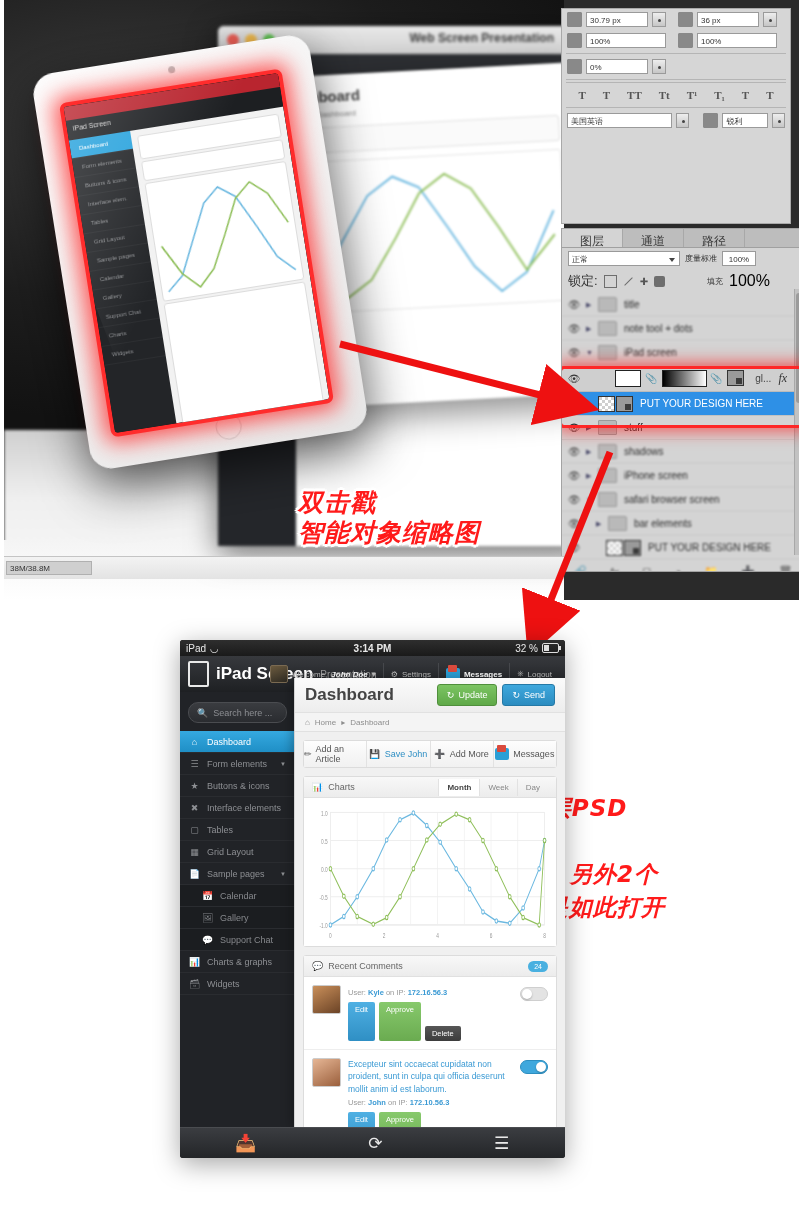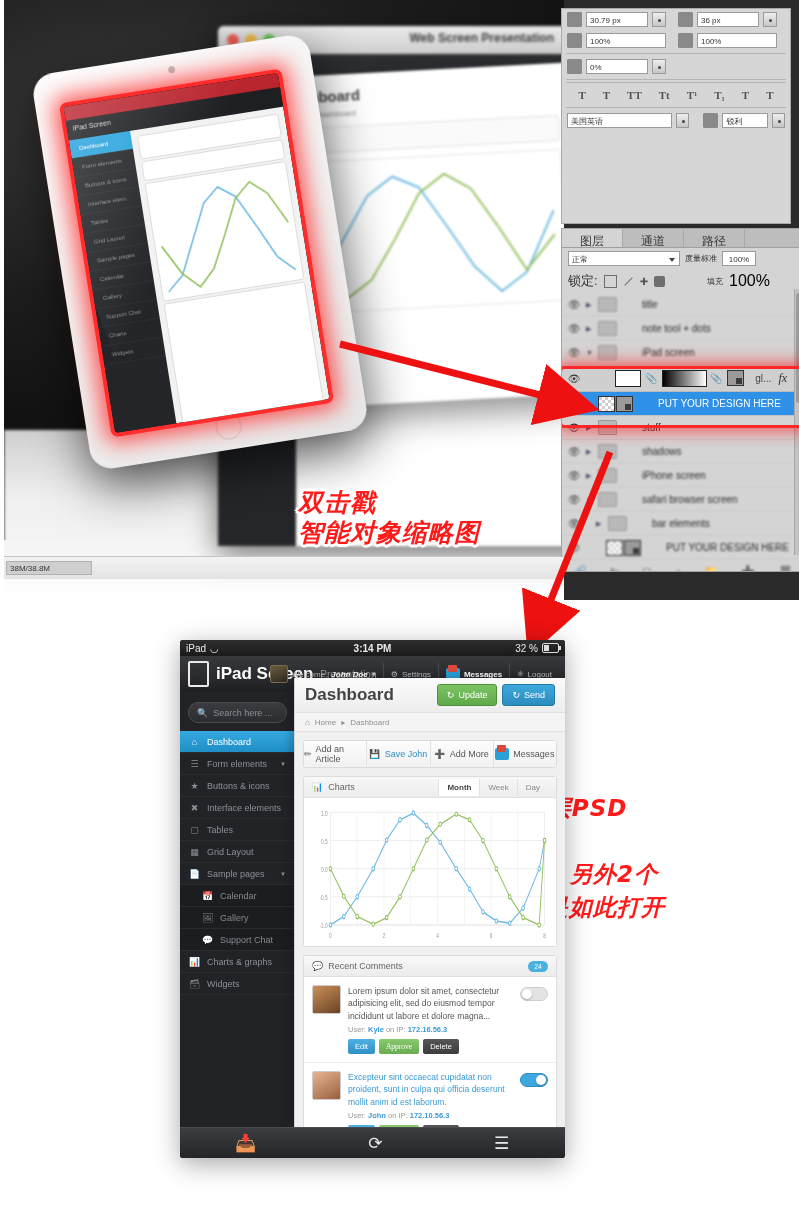--- a/index.html
+++ b/index.html
@@ -107,21 +107,21 @@
   .lay-ctl .op{background:#fff;border:1px solid #9a9a9a;height:15px;width:34px;font-size:8px;color:#333;line-height:15px;text-align:center;box-sizing:border-box;}
   .lock-row{display:flex;align-items:center;gap:6px;padding:3px 6px;filter:blur(.5px);}
   .lock-row i{width:11px;height:11px;border:1px solid #6e6e6e;display:block;}
 
   .layer{display:flex;align-items:center;height:23px;border-bottom:1px solid #c2c2c2;
          background:#d4d4d4;position:relative;font-size:10px;color:#2b2b2b;}
   .layer.blur{filter:blur(1.1px);}
   .eye{width:24px;text-align:center;font-size:10px;color:#333;flex:none;}
   .arr{width:12px;flex:none;font-size:7px;color:#4a4a6a;}
   .fold{width:17px;height:13px;flex:none;background:#b9b9b9;border:1px solid #9a9a9a;border-radius:1px 2px 1px 1px;}
-  .lname{padding-left:25px;}
+  .lname{padding-left:7px;}
   .layer.sel{background:#2e90e6;color:#fff;}
   .layer.sel .lname{color:#fff;}
   .thumb-sm{width:15px;height:14px;flex:none;background:
       repeating-conic-gradient(#fff 0 25%, #cfcfcf 0 50%) 0 0/6px 6px;border:1px solid #333;}
   .thumb-so{width:15px;height:14px;flex:none;background:#9a9a9a;border:1px solid #333;position:relative;}
   .thumb-so:after{content:"";position:absolute;right:1px;bottom:1px;width:6px;height:6px;background:#3b3b3b;}
   .fxrow{display:flex;align-items:center;gap:4px;height:26px;background:#cfcfcf;border-bottom:1px solid #bbb;filter:blur(.5px);}
   .sw-w{width:26px;height:15px;background:#fff;border:1px solid #222;}
   .sw-g{width:46px;height:15px;background:linear-gradient(90deg,#000,#fff);border:1px solid #222;}
   .clip{font-size:10px;color:#555;}
@@ -237,22 +237,22 @@
   .cav{width:27px;height:27px;flex:none;border:1px solid #ccc;border-radius:2px;}
   .cav.a{background:linear-gradient(150deg,#c98f5a,#6b4326);}
   .cav.b{background:linear-gradient(150deg,#e6b695,#9a5f3c);}
   .ctxt{font-size:8.5px;color:#555;line-height:1.45;}
   .ctxt.lnk{color:#3b9ad4;}
   .cmeta{font-size:7.5px;color:#999;margin-top:3px;}
   .cmeta b{color:#3b9ad4;}
   .cbtns{display:flex;gap:4px;margin-top:5px;}
   .cb{font-size:7.5px;color:#fff;border-radius:2px;padding:3px 7px;}
   .cb.edit{background:linear-gradient(180deg,#4fb0e3,#2f8fc4);}
-  .cb.appr{background:linear-gradient(180deg,#87c96c,#6aab50);font-family:Liberation Serif, serif;}
-  .cb.del{background:linear-gradient(180deg,#565656,#3c3c3c);}
+  .cb.appr{background:linear-gradient(180deg,#87c96c,#6aab50);}
+  .cb.del{background:linear-gradient(180deg,#565656,#3c3c3c);margin-top:24px;}
   .toggle{position:absolute;right:8px;top:10px;width:26px;height:12px;border-radius:7px;
           background:#e3e3e3;border:1px solid #cfcfcf;}
   .toggle i{position:absolute;left:1px;top:1px;width:10px;height:10px;border-radius:50%;
             background:#fff;box-shadow:0 1px 2px rgba(0,0,0,.25);display:block;}
   .toggle.on{background:#3fa8dd;border-color:#2d8ec0;}
   .toggle.on i{left:auto;right:1px;}
 
   .pager{display:flex;align-items:center;justify-content:space-between;padding:6px 8px;}
   .viewall{background:linear-gradient(180deg,#4fb0e3,#2f8fc4);color:#fff;font-size:9px;
            border-radius:3px;padding:5px 10px;border:1px solid #2579a6;}
@@ -751,21 +751,20 @@
           <span class="lt">
             <span>💬</span>
             <span>Recent Comments</span>
           </span>
           <span class="cnt-badge">24</span>
         </div>
 
         <div class="cmt">
           <span class="cav a"></span>
           <div style="flex:1;padding-right:30px">
-            <div class="ctxt">Lorem ipsum dolor sit amet, consectetur adipisicing elit, sed do eiusmod tempor incididunt ut labore et dolore magna...</div>
             <div class="cmeta">
               <span>User:</span>
               <b>Kyle</b>
               <span>on IP:</span>
               <b>172.16.56.3</b>
             </div>
             <div class="cbtns">
               <span class="cb edit">Edit</span>
               <span class="cb appr">Approve</span>
               <span class="cb del">Delete</span>

